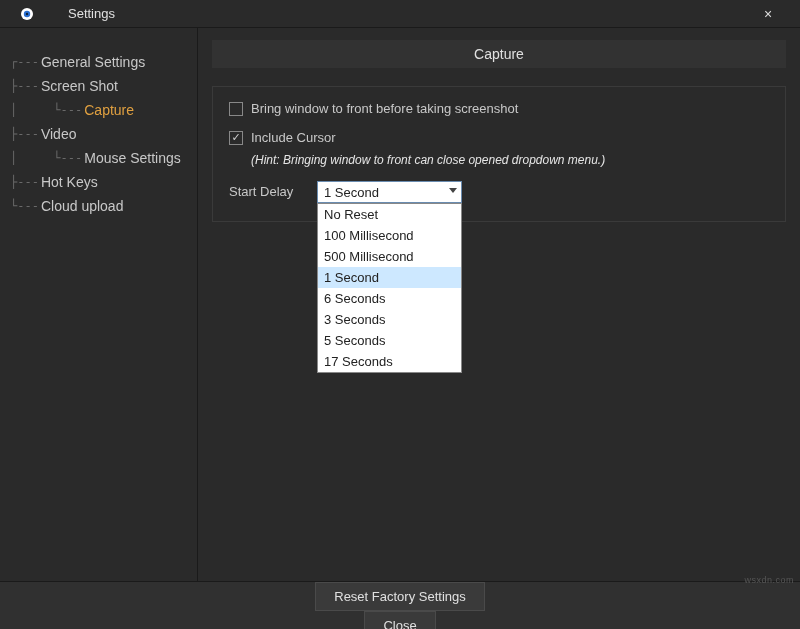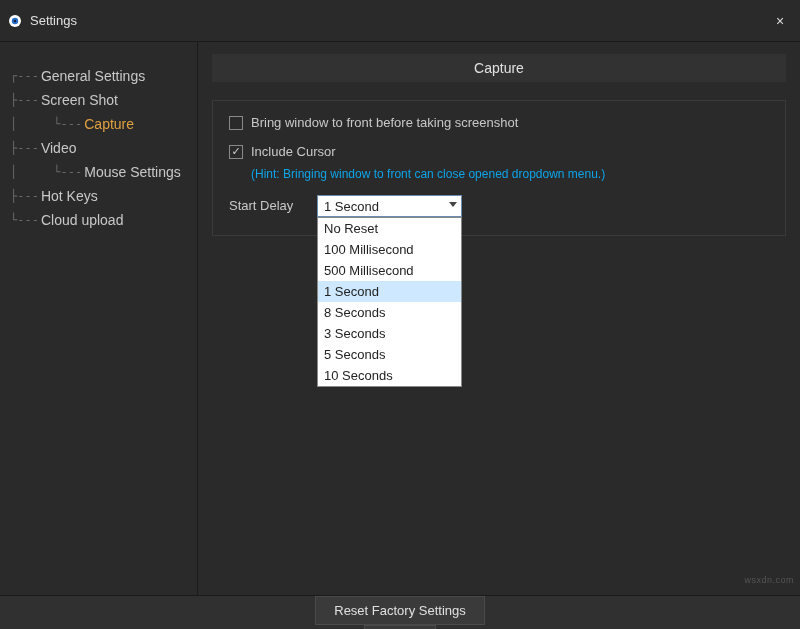--- a/index.html
+++ b/index.html
@@ -6,26 +6,27 @@
   body {
     font-family: "Segoe UI", Arial, sans-serif;
     background: #2a2a2a;
     color: #c8c8c8;
     width: 800px;
     height: 629px;
     overflow: hidden;
     font-size: 13px;
   }
   .titlebar {
-    height: 42px;
-    background: #2a2a2a;
-    display: flex;
-    align-items: center;
-    padding: 0 8px;
+    height: 28px;
+    background: #2a2a2a;
+    display: flex;
+    align-items: center;
+    padding: 0 20px;
     border-bottom: 1px solid #1a1a1a;
+    gap: 26px;
   }
   .titlebar .app-icon {
     width: 14px; height: 14px;
     margin-right: 8px;
     display: inline-flex;
     align-items: center;
     justify-content: center;
   }
   .titlebar .title {
     flex: 1;
@@ -95,23 +96,24 @@
     margin-right: 8px;
     display: inline-flex;
     align-items: center;
     justify-content: center;
     font-size: 11px;
     color: #d0d0d0;
     background: #2a2a2a;
   }
   .checkbox.checked::before { content: "✓"; line-height: 1; }
   .hint {
-    color: #0ea5e9;
+    color: #e5e5e5;
     font-size: 12px;
     margin: -6px 0 14px 22px;
+    font-style: italic;
   }
   .select-row {
     display: flex;
     align-items: flex-start;
   }
   .select-label {
     width: 88px;
     padding-top: 3px;
   }
   .select-wrap {
@@ -263,30 +265,30 @@
             <div class="option">
                 <span>100 Millisecond</span>
               </div>
             <div class="option">
                 <span>500 Millisecond</span>
               </div>
             <div class="option highlight">
                 <span>1 Second</span>
               </div>
             <div class="option">
-                <span>8 Seconds</span>
+                <span>6 Seconds</span>
               </div>
             <div class="option">
                 <span>3 Seconds</span>
               </div>
             <div class="option">
                 <span>5 Seconds</span>
               </div>
             <div class="option">
-                <span>10 Seconds</span>
+                <span>17 Seconds</span>
               </div>
           </div>
         </div>
       </div>
 
     </div>
   </div>
 </div>
 
 <div class="footer">

